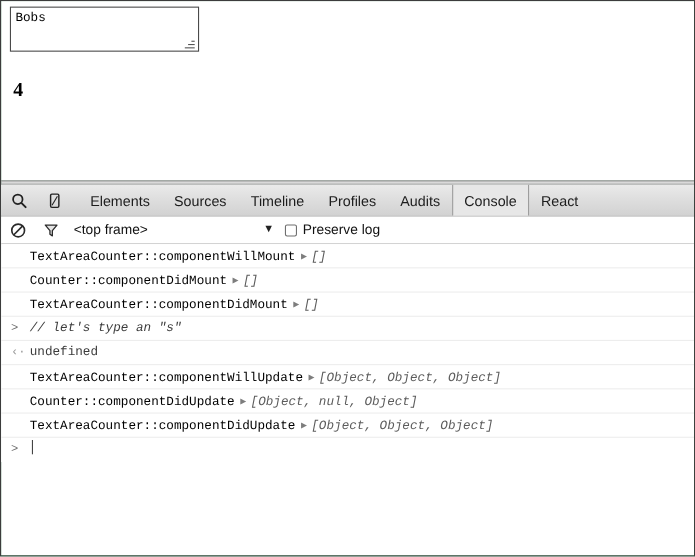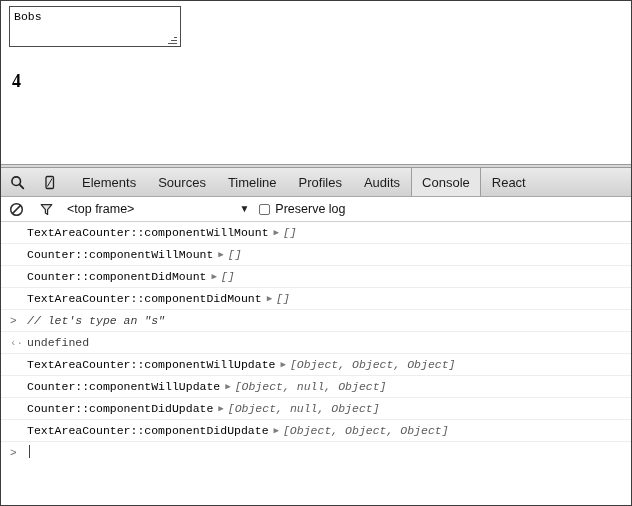--- a/index.html
+++ b/index.html
@@ -306,23 +306,20 @@
         <span>Preserve log</span>
       </div>
     </div>
 
     <div id="messages">
 
       <div class="row">
         <span class="msg-text">TextAreaCounter::componentWillMount</span><span class="disclosure">▶</span><span class="msg-value">[]</span>
       </div>
 
-      <div class="row">
-        <span class="msg-text">Counter::componentWillMount</span><span class="disclosure">▶</span><span class="msg-value">[]</span>
-      </div>
 
       <div class="row">
         <span class="msg-text">Counter::componentDidMount</span><span class="disclosure">▶</span><span class="msg-value">[]</span>
       </div>
 
       <div class="row">
         <span class="msg-text">TextAreaCounter::componentDidMount</span><span class="disclosure">▶</span><span class="msg-value">[]</span>
       </div>
 
       <div class="row">
@@ -330,23 +327,20 @@
       </div>
 
       <div class="row">
         <span class="marker out">‹·</span><span class="msg-result">undefined</span>
       </div>
 
       <div class="row">
         <span class="msg-text">TextAreaCounter::componentWillUpdate</span><span class="disclosure">▶</span><span class="msg-value">[Object, Object, Object]</span>
       </div>
 
-      <div class="row">
-        <span class="msg-text">Counter::componentWillUpdate</span><span class="disclosure">▶</span><span class="msg-value">[Object, null, Object]</span>
-      </div>
 
       <div class="row">
         <span class="msg-text">Counter::componentDidUpdate</span><span class="disclosure">▶</span><span class="msg-value">[Object, null, Object]</span>
       </div>
 
       <div class="row">
         <span class="msg-text">TextAreaCounter::componentDidUpdate</span><span class="disclosure">▶</span><span class="msg-value">[Object, Object, Object]</span>
       </div>
 
       <div class="row noborder">

